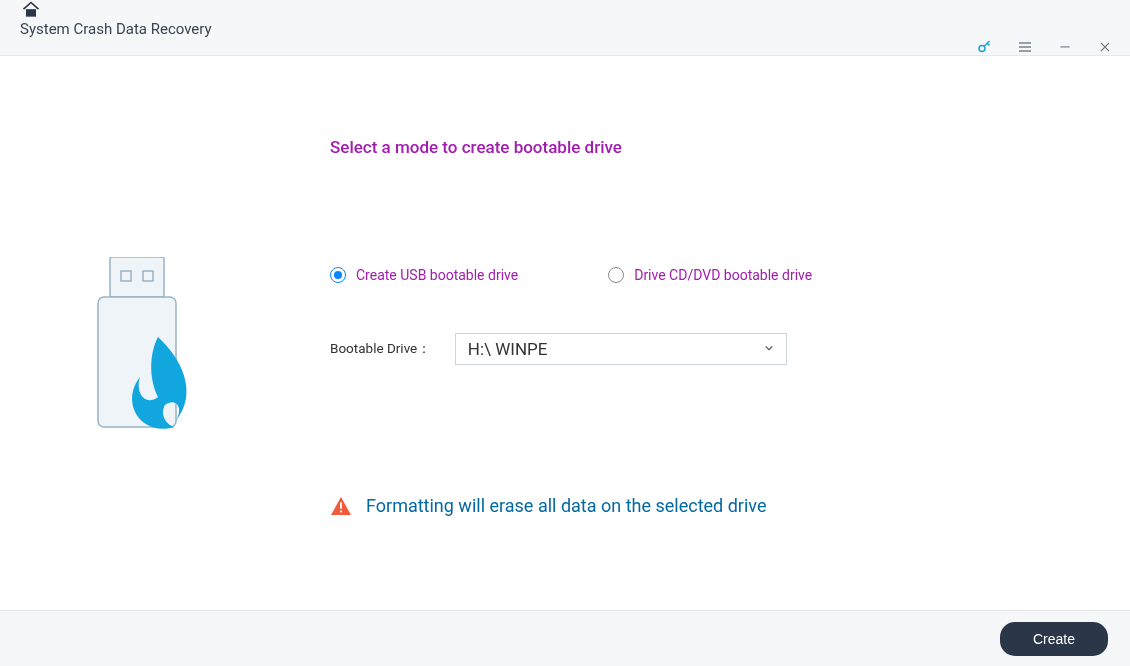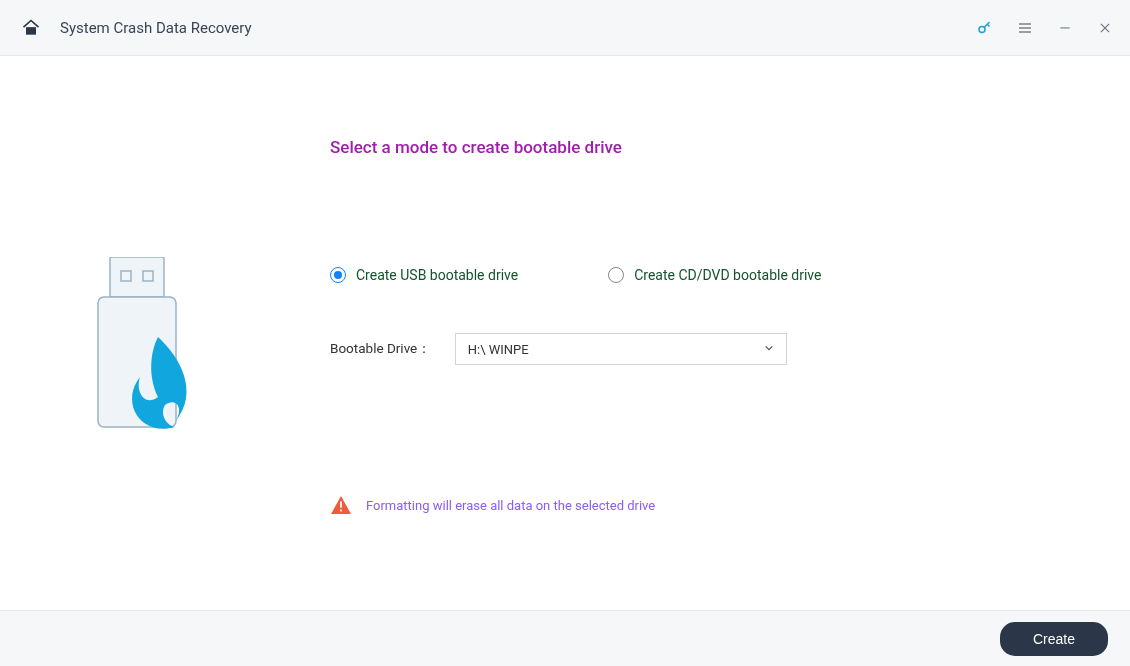--- a/index.html
+++ b/index.html
@@ -8,24 +8,25 @@
       background: #f6f7f9;
       width: 1130px;
       height: 666px;
       overflow: hidden;
       color: #333;
     }
     .window { width: 100%; height: 100%; display: flex; flex-direction: column; }
     .titlebar {
       height: 56px;
       display: flex;
-      align-items: center;
+      align-items: flex-start;
       padding: 0 16px 0 20px;
       background: #f6f7f9;
       border-bottom: 1px solid #e5e7eb;
+      flex-direction: column;
     }
     .home-icon { width: 22px; height: 22px; display:flex; align-items:center; justify-content:center; margin-right: 18px; cursor:pointer; }
     .title { font-size: 15px; color: #3a4454; font-weight: 400; }
     .titlebar-right { margin-left: auto; display: flex; align-items: center; gap: 22px; }
     .tb-btn { width: 18px; height: 18px; display:flex; align-items:center; justify-content:center; cursor:pointer; color:#6b7280; }
     .tb-btn.key { color:#1aa4d6; }
 
     .content-area {
       flex: 1;
       display: flex;
@@ -46,45 +47,45 @@
       flex: 1;
       padding: 80px 0 0 40px;
     }
     .heading {
       font-size: 17px;
       color: #a21caf;
       font-weight: 500;
       margin-bottom: 110px;
     }
     .radios { display: flex; gap: 90px; margin-bottom: 50px; align-items:center; }
-    .radio-opt { display: flex; align-items: center; gap: 10px; font-size: 14px; color:#14532d; cursor:pointer; }
+    .radio-opt { display: flex; align-items: center; gap: 10px; font-size: 14px; color:#a21caf; cursor:pointer; }
     .radio-circle {
       width: 16px; height: 16px; border-radius: 50%;
       border: 1.5px solid #888; display:flex; align-items:center; justify-content:center;
     }
     .radio-circle.selected { border-color: #0a84ff; }
     .radio-dot { width: 8px; height: 8px; border-radius:50%; background:#0a84ff; }
 
     .drive-row { display:flex; align-items:center; gap: 24px; }
     .drive-label { font-size: 13.5px; color:#333; }
     .drive-select {
       width: 332px; height: 32px;
       border: 1px solid #cfd4da;
       background: #fff;
       display:flex; align-items:center; justify-content:space-between;
       padding: 0 12px;
-      font-size: 13px;
+      font-size: 17px;
       color:#333;
       cursor:pointer;
     }
     .chevron { color:#555; font-size:12px; }
 
     .warning-row { display:flex; align-items:center; gap: 14px; margin-top: 130px; }
     .warn-icon { width: 22px; height: 20px; }
-    .warning-text { font-size: 13px; color:#8b5cf6; }
+    .warning-text { font-size: 18px; color:#0369a1; }
 
     .footer {
       height: 56px;
       border-top: 1px solid #e5e7eb;
       background: #f6f7f9;
       display:flex;
       align-items:center;
       justify-content:flex-end;
       padding: 0 22px;
     }
@@ -161,21 +162,21 @@
 
       <div class="radios">
         <div class="radio-opt">
           <div class="radio-circle selected">
             <div class="radio-dot"></div>
           </div>
           <span>Create USB bootable drive</span>
         </div>
         <div class="radio-opt">
           <div class="radio-circle"></div>
-          <span>Create CD/DVD bootable drive</span>
+          <span>Drive CD/DVD bootable drive</span>
         </div>
       </div>
 
       <div class="drive-row">
         <span class="drive-label">Bootable Drive：</span>
         <div class="drive-select">
           <span>H:\ WINPE</span>
           <span class="chevron">
             <svg viewBox="0 0 12 12" width="10" height="10">
                 <path d="M2 4 L6 8 L10 4" fill="none" stroke="#555" stroke-width="1.5"></path>

